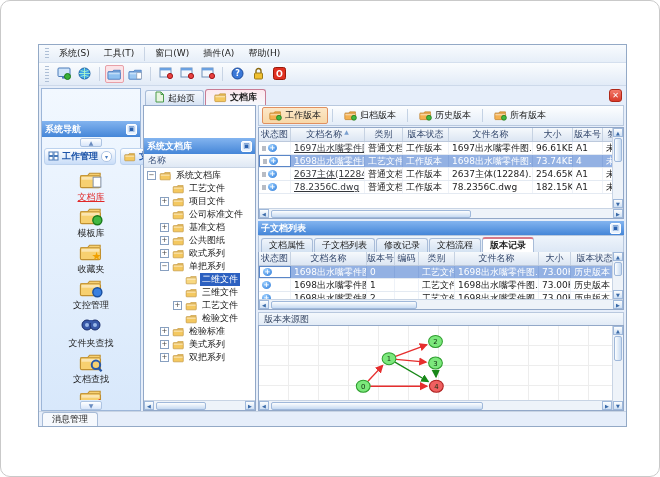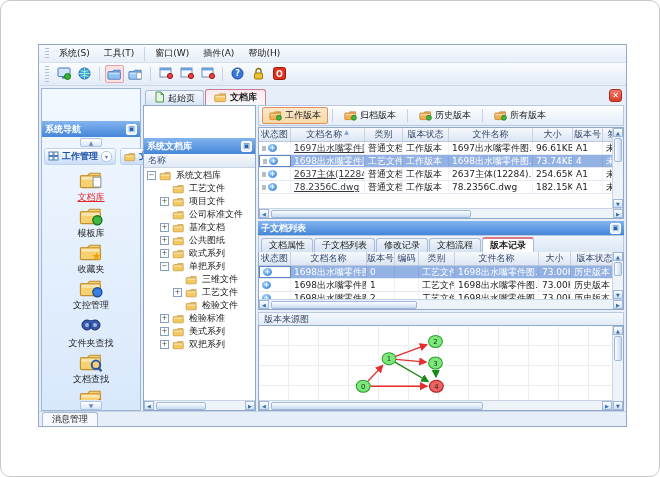--- a/index.html
+++ b/index.html
@@ -420,20 +420,31 @@
                   <span class="toggle">−</span>
                   <span style="margin: 0px 2px 0px 1px;">
                     <svg class="folder-svg" width="13" height="10" viewBox="0 0 17 14">
     <path d="M1 4 L6 4 L7.5 2.2 L15 2.2 L15 4" fill="#f4c860" stroke="#b8882a" stroke-width="0.8"></path>
     <rect x="1" y="4" width="14.2" height="8.4" rx="1" fill="#f4c860" stroke="#b8882a" stroke-width="0.8"></rect>
     <rect x="1.8" y="4.8" width="12.6" height="2" fill="rgba(255,255,255,0.45)"></rect>
                     </svg>
                   </span>
                   <span class="tlabel">单把系列</span>
                 </div>
+                <div class="trow sel" style="padding-left: 29px;">
+                  <span class="toggle none"></span>
+                  <span style="margin: 0px 2px 0px 1px;">
+                    <svg class="folder-svg" width="13" height="10" viewBox="0 0 17 14">
+    <path d="M1 4 L6 4 L7.5 2.2 L15 2.2 L15 4" fill="#f8d880" stroke="#b8882a" stroke-width="0.8"></path>
+    <rect x="1" y="4" width="14.2" height="8.4" rx="1" fill="#f8d880" stroke="#b8882a" stroke-width="0.8"></rect>
+    <rect x="1.8" y="4.8" width="12.6" height="2" fill="rgba(255,255,255,0.45)"></rect>
+                    </svg>
+                  </span>
+                  <span class="tlabel">二维文件</span>
+                </div>
                 <div class="trow" style="padding-left: 29px;">
                   <span class="toggle none"></span>
                   <span style="margin: 0px 2px 0px 1px;">
                     <svg class="folder-svg" width="13" height="10" viewBox="0 0 17 14">
     <path d="M1 4 L6 4 L7.5 2.2 L15 2.2 L15 4" fill="#f4c860" stroke="#b8882a" stroke-width="0.8"></path>
     <rect x="1" y="4" width="14.2" height="8.4" rx="1" fill="#f4c860" stroke="#b8882a" stroke-width="0.8"></rect>
     <rect x="1.8" y="4.8" width="12.6" height="2" fill="rgba(255,255,255,0.45)"></rect>
                     </svg>
                   </span>
                   <span class="tlabel">三维文件</span>

